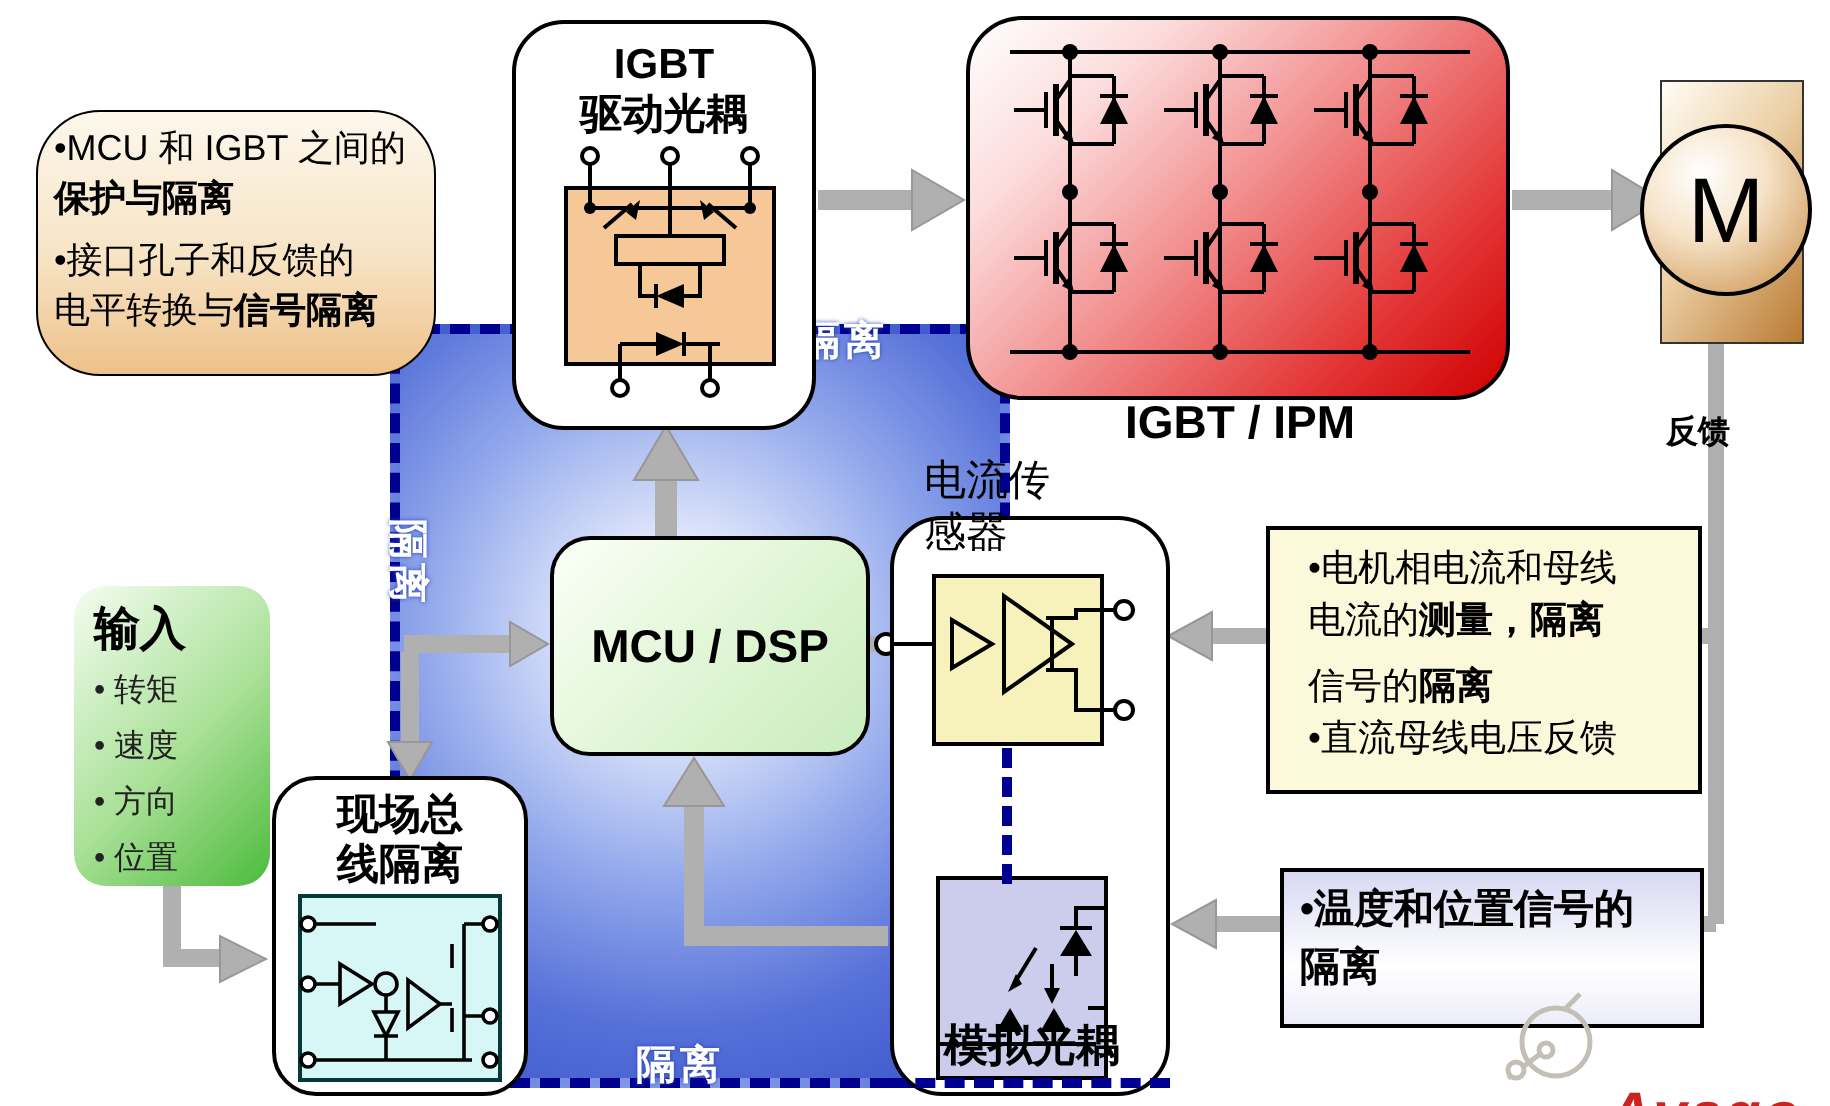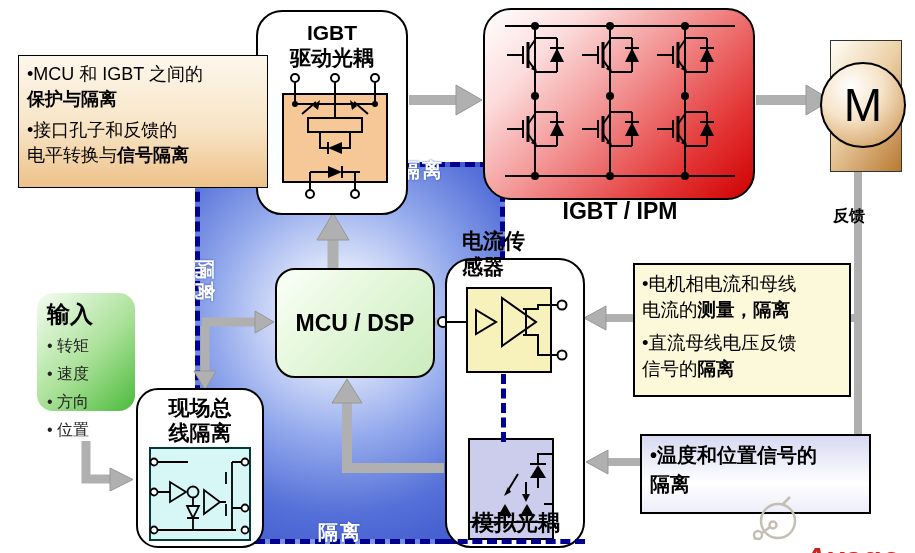--- a/index.html
+++ b/index.html
@@ -12,56 +12,56 @@
     border:5px dashed #000090;
     background:radial-gradient(circle at 46% 40%, #ffffff 0%, #e2e9fb 16%, #93a9ec 45%, #5570d8 72%, #3a55c8 100%); }
   .dash-overlay-v { left:501px; top:374px; width:0; height:68px; border-left:5px dashed #000090; z-index:40; }
   .dash-overlay-h { left:443px; top:539px; width:142px; height:0; border-top:5px dashed #000090; z-index:40; }
 
   
   .rbox { border:2px solid #000; background:#fff; }
   .note { border:1.6px solid #000; color:#000; }
   .b { font-weight:bold; }
 
-  #note-top-left { left:18px; top:55px; width:250px; height:133px; z-index:25;
-    background:linear-gradient(#fdf7ec, #f7e4c5 55%, #eec189); padding:6px 8px; font-size:18px; line-height:25px; }
+  #note-top-left { left:18px; top:55px; width:200px; height:133px; z-index:25;
+    background:linear-gradient(#fdf7ec, #f7e4c5 55%, #eec189); padding:6px 8px; font-size:18px; line-height:25px;border-radius:32px; }
   #igbt-driver-box { left:256px; top:10px; width:152px; height:205px; border-radius:26px; z-index:10; border-width:2.4px; }
   #igbt-driver-box .title { text-align:center; font-weight:bold; font-size:21px; line-height:25px; padding-top:8px; }
   #ipm-box { left:483px; top:8px; width:272px; height:192px; border-radius:28px; z-index:10; border-width:2.4px;
     background:linear-gradient(135deg,#ffffff 0%, #fcdcdc 22%, #f29090 48%, #e33535 78%, #cf0000 100%); }
   #ipm-label { left:540px; top:198px; width:160px; text-align:center; font-weight:bold; font-size:23px; z-index:30; }
   #motor-rect { left:830px; top:40px; width:72px; height:132px; border:1.6px solid #333; z-index:10;
     background:linear-gradient(125deg,#fffdf6, #ecd0a6 45%, #b97a33); }
   #motor-circle { left:820px; top:62px; width:86px; height:86px; border:2px solid #000; border-radius:50%; z-index:11;
     background:radial-gradient(circle at 35% 28%, #ffffff 0%, #f6e3c8 40%, #d3a164 85%, #bc8140 100%);
     display:flex; align-items:center; justify-content:center; font-size:46px; color:#000; }
   #feedback-label { left:833px; top:206px; font-weight:bold; font-size:16px; z-index:10; }
 
   #mcu-box { left:275px; top:268px; width:160px; height:110px; border-radius:20px; border-width:2.6px; z-index:10;
     background:linear-gradient(135deg,#fbfff8 0%, #e4f7da 45%, #c9ecbc 100%);
     display:flex; align-items:center; justify-content:center; font-weight:bold; font-size:23px; }
 
   #sensor-container { left:445px; top:258px; width:140px; height:290px; border-radius:26px; z-index:9; border-width:2.2px; }
-  #sensor-title { left:462px; top:228px; font-weight:bold; font-size:21px; line-height:26px; z-index:35; }
+  #sensor-title { left:462px; top:228px; font-weight:normal; font-size:21px; line-height:26px; z-index:35; }
   #analog-label { left:472px; top:508px; font-weight:bold; font-size:22px; z-index:35;text-align:right; }
 
   #fieldbus-box { left:136px; top:388px; width:128px; height:160px; border-radius:22px; z-index:10; border-width:2.2px; }
   #fieldbus-box .title { text-align:center; font-weight:bold; font-size:21px; line-height:25px; padding-top:5px; }
 
-  #input-box { left:37px; top:293px; width:98px; height:118px; border-radius:16px; border-width:2.4px; z-index:10;
+  #input-box { left:37px; top:293px; width:98px; height:150px; border-radius:16px; border-width:2.4px; z-index:10;
     background:linear-gradient(135deg,#f4fdf1 0%, #a8e096 55%, #4cbb3c 100%); padding:6px 0 0 10px; }
   #input-box .title { font-weight:bold; font-size:23px; }
   #input-box ul { list-style:none; margin-top:2px; }
   #input-box li { font-size:16px; line-height:28px; color:#222; }
   #input-box li::before { content:"• "; }
 
   #note-right-mid { left:633px; top:263px; width:218px; height:134px; z-index:10; background:#fcf9da;
-    padding:6px 7px; font-size:18.5px; line-height:26px; border-width:2px; }
+    padding:6px 19px; font-size:18.5px; line-height:26px; border-width:2px; }
   #note-right-mid .gap { height:7px; }
-  #note-right-bottom { left:640px; top:434px; width:231px; height:80px; z-index:10; border-width:2.2px;
+  #note-right-bottom { left:640px; top:434px; width:212px; height:80px; z-index:10; border-width:2.2px;
     background:linear-gradient(#d8d8f2, #ffffff 62%, #ededfa); padding:5px 8px; font-size:20px; line-height:29px; font-weight:bold; }
 
   .iso { color:#fff; font-weight:bold; font-size:20px; z-index:8; letter-spacing:2px; text-shadow:0 0 2px #2a46b8; }
   #iso-left { left:182px; top:268px; width:44px; text-align:center; transform:rotate(90deg); }
   #iso-right { left:472px; top:398px; width:44px; text-align:center; transform:rotate(90deg); }
 
   #watermark { left:752px; top:495px; width:163px; z-index:45; }
   #wm-row { display:flex; align-items:flex-start; }
   #wm-brand { color:#c3bfb5; font-weight:bold; font-size:19px; letter-spacing:1px; text-shadow:1px 1px 0 #e8e5de; }
   #wm-url { color:#ccc8be; font-size:11.5px; font-weight:bold; }
@@ -271,22 +271,22 @@
       <li>速度</li>
       <li>方向</li>
       <li>位置</li>
     </ul>
   </div>
 
   <div class="abs note" id="note-right-mid">
     <div>•电机相电流和母线</div>
     <div><span>电流的</span><span class="b">测量，隔离</span></div>
     <div class="gap"></div>
+    <div><span>信号的</span><span class="b">隔离</span></div>
     <div>•直流母线电压反馈</div>
-    <div><span>信号的</span><span class="b">隔离</span></div>
   </div>
   <div class="abs note" id="note-right-bottom">
     <div>•温度和位置信号的</div>
     <div>隔离</div>
   </div>
 
   <div class="abs" id="watermark">
     <div id="wm-row">
       <svg width="46" height="52" viewBox="0 0 46 52">
         <g stroke="#c3bfb5" stroke-width="2.5" fill="none">

